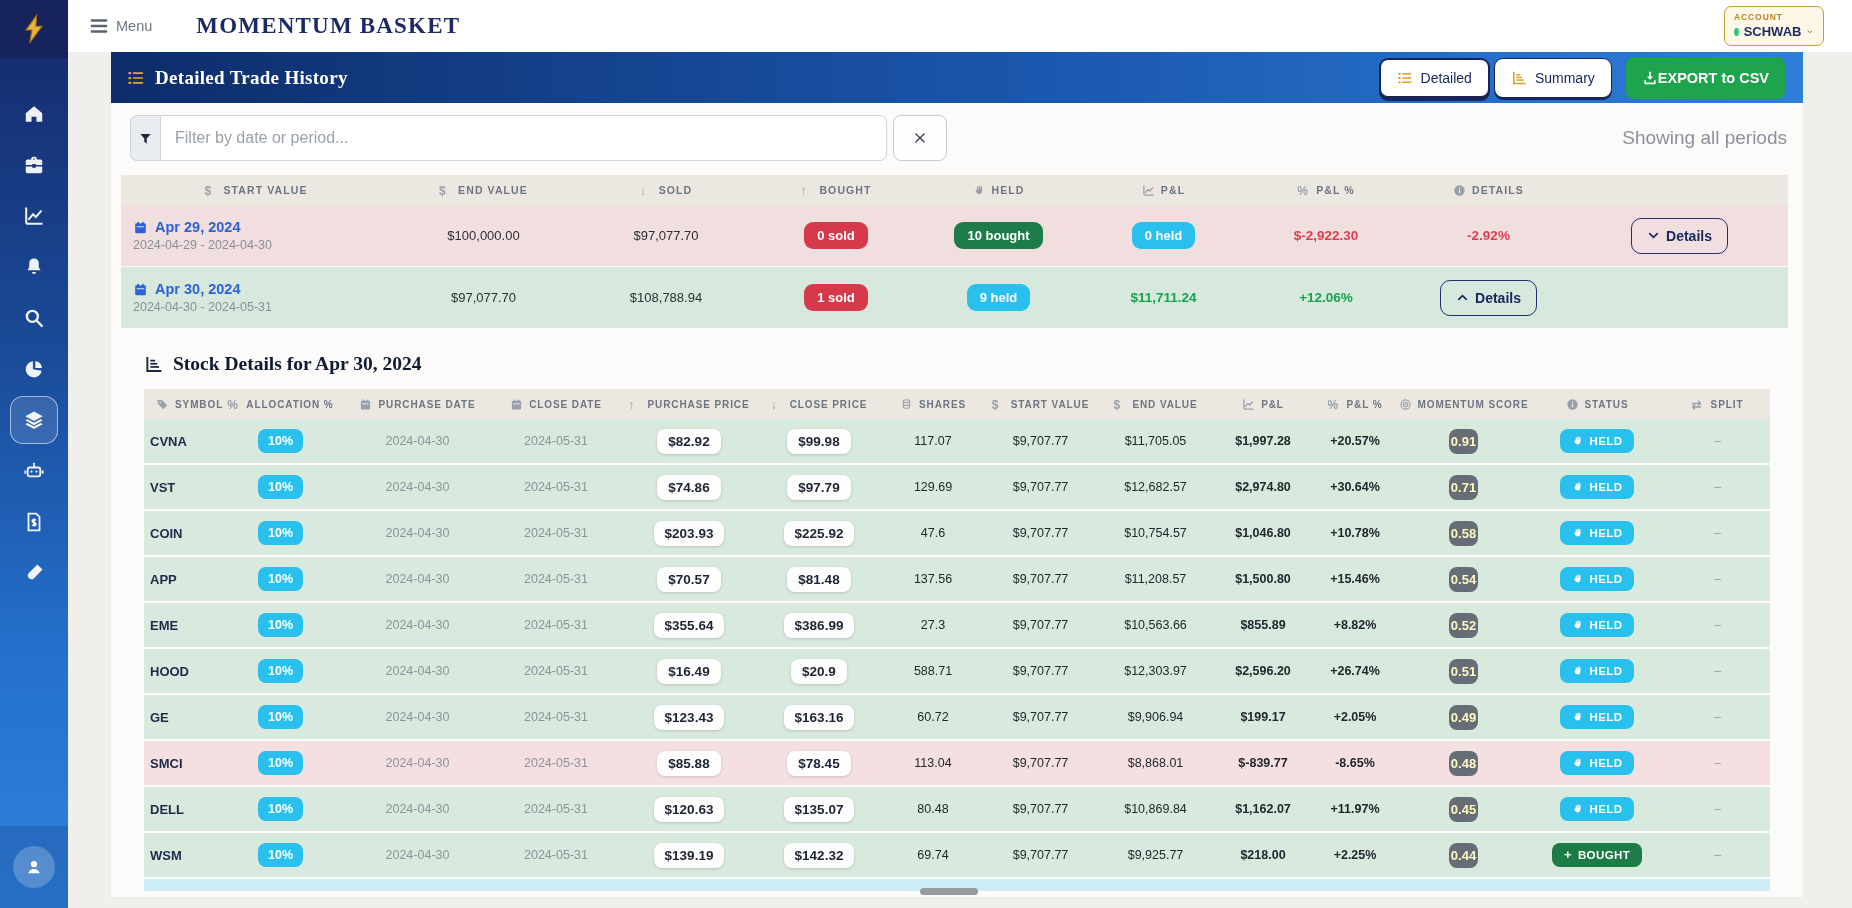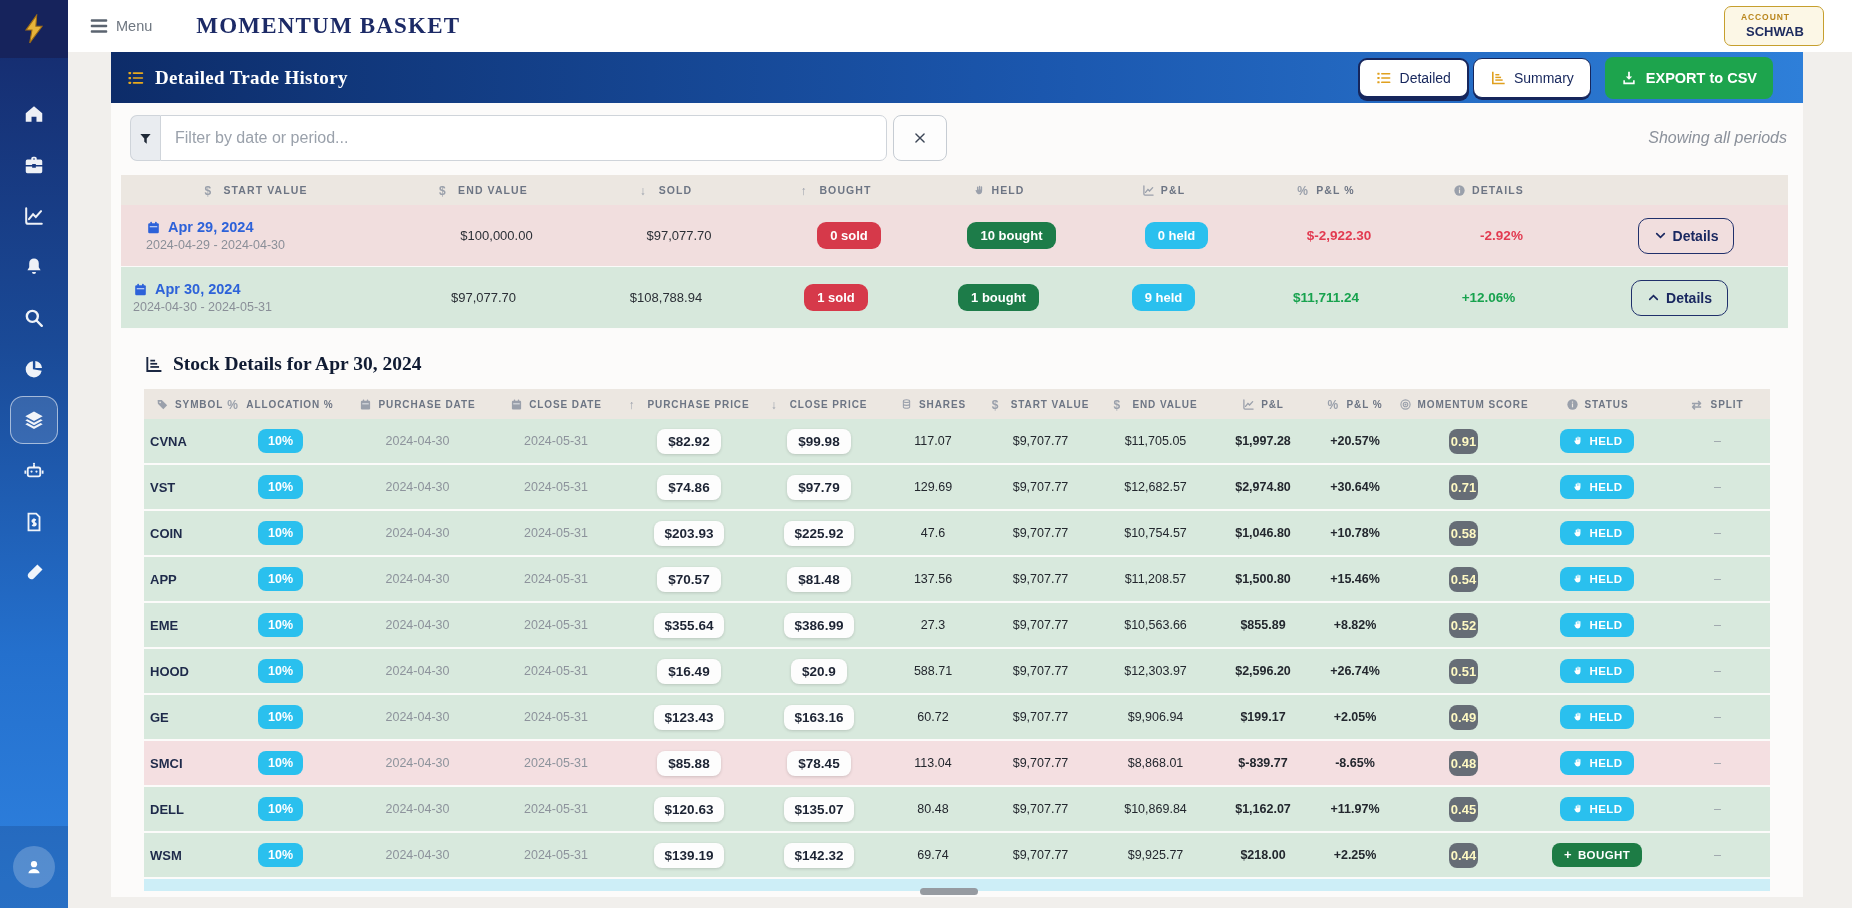--- a/index.html
+++ b/index.html
@@ -24,73 +24,73 @@
   .avatar-circle svg { width:20px; height:20px; color:#ffffff; }
 
   
   .topbar { position:fixed; left:68px; top:0; width:1784px; height:52px; background:#ffffff; z-index:15;
     display:flex; align-items:center; }
   .menu-toggle { display:flex; align-items:center; gap:8px; margin-left:22px; cursor:pointer; }
   .menu-toggle svg { width:18px; height:16px; color:#5b6470; }
   .menu-label { font-size:14.5px; color:#6e7680; }
   .app-title { margin-left:44px; font-family:"Liberation Serif", serif; font-weight:700; font-size:23px;
     letter-spacing:1.2px; color:#1c2a66; }
-  .account-box { position:absolute; right:28px; top:6px; width:100px; padding:5px 16px 6px;
+  .account-box { position:absolute; right:28px; top:6px; width:100px; padding:5px 9px 6px;
     background:#fcf7e6; border:1.6px solid #c69f2e; border-radius:7px; cursor:pointer; }
   .account-label { font-size:8.5px; font-weight:700; letter-spacing:.9px; color:#b9861c; }
   .account-row { display:flex; align-items:center; gap:5px; margin-top:2px; }
   .account-dot { width:8px; height:8px; border-radius:50%; background:#2ecc71; }
   .account-name { font-size:13px; font-weight:800; color:#1c2a5e; }
   .account-row svg { width:13px; height:13px; color:#8a6d1f; margin-left:auto; }
 
   
   .main { position:absolute; left:68px; top:52px; width:1784px; }
   .band { margin-left:43px; width:1692px; height:51px; display:flex; align-items:center; padding:0 16px;
     background:linear-gradient(90deg,#0d2c69 0%,#1b57ae 55%,#2e7fd9 100%); }
   .band-title-wrap { display:flex; align-items:center; gap:10px; }
   .band-title-wrap svg { width:18px; height:18px; color:#e8a91d; }
   .band-title { font-family:"Liberation Serif", serif; font-weight:700; font-size:19px; color:#ffffff; letter-spacing:.3px; }
   .band-tabs { margin-left:auto; display:flex; align-items:center; gap:4px; }
   .tab-btn { display:flex; align-items:center; gap:8px; height:40px; padding:0 16px; background:#ffffff;
     border-radius:9px; font-size:14px; font-weight:400; color:#16265c; cursor:pointer; }
   .tab-btn svg { width:16px; height:16px; color:#e0a01e; }
   .tab-detailed { border:2px solid #16265c; box-shadow:0 3px 0 0 #16265c; }
   .tab-summary { border:1.5px solid #16265c; box-shadow:0 2px 0 0 #16265c; margin-right:10px; }
-  .export-btn { display:flex; align-items:center; gap:9px; height:42px; padding:0 16px; margin-right:14px;
+  .export-btn { display:flex; align-items:center; height:42px; padding:0 16px; margin-right:2px;
     background:#1da44d; border:none; border-radius:8px; font-size:14.5px; font-weight:800; color:#ffffff; cursor:pointer;justify-content:flex-end; }
   .export-btn svg { width:16px; height:16px; color:#ffffff; }
 
   .card { margin-left:43px; width:1692px; background:#fcfbfa; padding-bottom:6px; }
 
   
   .filter-row { display:flex; align-items:center; padding:12px 16px 12px 19px; }
   .input-group { display:flex; height:46px; }
   .input-prefix { width:30px; background:#e9ecf0; border:1px solid #cfd4da; border-right:none;
     border-radius:7px 0 0 7px; display:flex; align-items:center; justify-content:center; }
   .input-prefix svg { width:13px; height:13px; color:#1f2937; }
   .filter-input { width:727px; border:1px solid #cfd4da; border-radius:0 7px 7px 0; padding:0 14px;
     font-size:16px; color:#333a45; background:#fff; outline:none; }
   .filter-input::placeholder { color:#9aa1ab; }
   .clear-btn { width:54px; height:46px; margin-left:6px; background:#fdfdfd; border:1px solid #c6ccd3;
     border-radius:8px; display:flex; align-items:center; justify-content:center; cursor:pointer; }
   .clear-btn svg { width:14px; height:14px; color:#3c4656; }
-  .filter-status { margin-left:auto; font-size:16px; color:#8b919b;font-style:italic; }
+  .filter-status { margin-left:auto; font-size:19px; color:#8b919b; }
 
   
   .trade-table { margin:2px 15px 0 10px; }
   .t-grid { display:grid; grid-template-columns:270px 185px 180px 160px 165px 165px 160px 165px 1fr; }
   .t-head { background:#ece7e1; height:30px; }
   .h-cell { display:flex; align-items:center; justify-content:center; gap:6px; font-size:10.5px; font-weight:700;
     letter-spacing:1.1px; color:#6d7584; text-transform:uppercase; }
   .h-cell.left { justify-content:flex-start; padding-left:12px; }
   .h-ic { display:inline-flex; width:13px; height:13px; color:#9aa0ab; }
   .h-ic svg { width:13px; height:13px; }
   .h-glyph { font-size:12px; font-weight:700; color:#9aa0ab; }
   .t-row { height:62px; border-bottom:1px solid #fbfaf9; }
-  .t-row.tone-negative { background:#f1dede;padding-left:13px; }
+  .t-row.tone-negative { background:#f1dede; }
   .t-row.tone-positive { background:#d7e8dc; }
   .t-cell { display:flex; align-items:center; justify-content:center; font-size:13px; color:#2b2f36; }
   .t-cell.left { justify-content:flex-start; padding-left:12px; }
   .period-wrap { display:flex; flex-direction:column; gap:3px; }
   .period-date { display:flex; align-items:center; gap:7px; font-size:14.5px; font-weight:700; color:#2d62d9; cursor:pointer; }
   .period-date svg { width:15px; height:15px; color:#2d62d9; }
   .period-range { font-size:12.5px; color:#8a8f98; }
   .badge { padding:6px 13px; border-radius:9px; font-size:13px; font-weight:700; color:#fff; }
   .badge.red { background:#d6394a; }
   .badge.green { background:#1d7c49; }
@@ -424,23 +424,20 @@
                 </div>
                 <div class="period-range">2024-04-30 - 2024-05-31</div>
               </div>
             </div>
             <div class="t-cell">$97,077.70</div>
             <div class="t-cell">$108,788.94</div>
             <div class="t-cell">
               <span class="badge red">1 sold</span>
             </div>
             <div class="t-cell">
-              <span class="badge green">1 bought</span>
-            </div>
-            <div class="t-cell">
               <span class="badge cyan">9 held</span>
             </div>
             <div class="t-cell pnl-pos">$11,711.24</div>
             <div class="t-cell pnl-pos">+12.06%</div>
             <div class="t-cell">
               <button class="details-btn">
                 <svg viewBox="0 0 24 24" fill="none" stroke="currentColor" stroke-width="3" stroke-linecap="round">
                   <path d="M5 15.5l7-7 7 7"></path>
                 </svg>
                 <span>Details</span>

